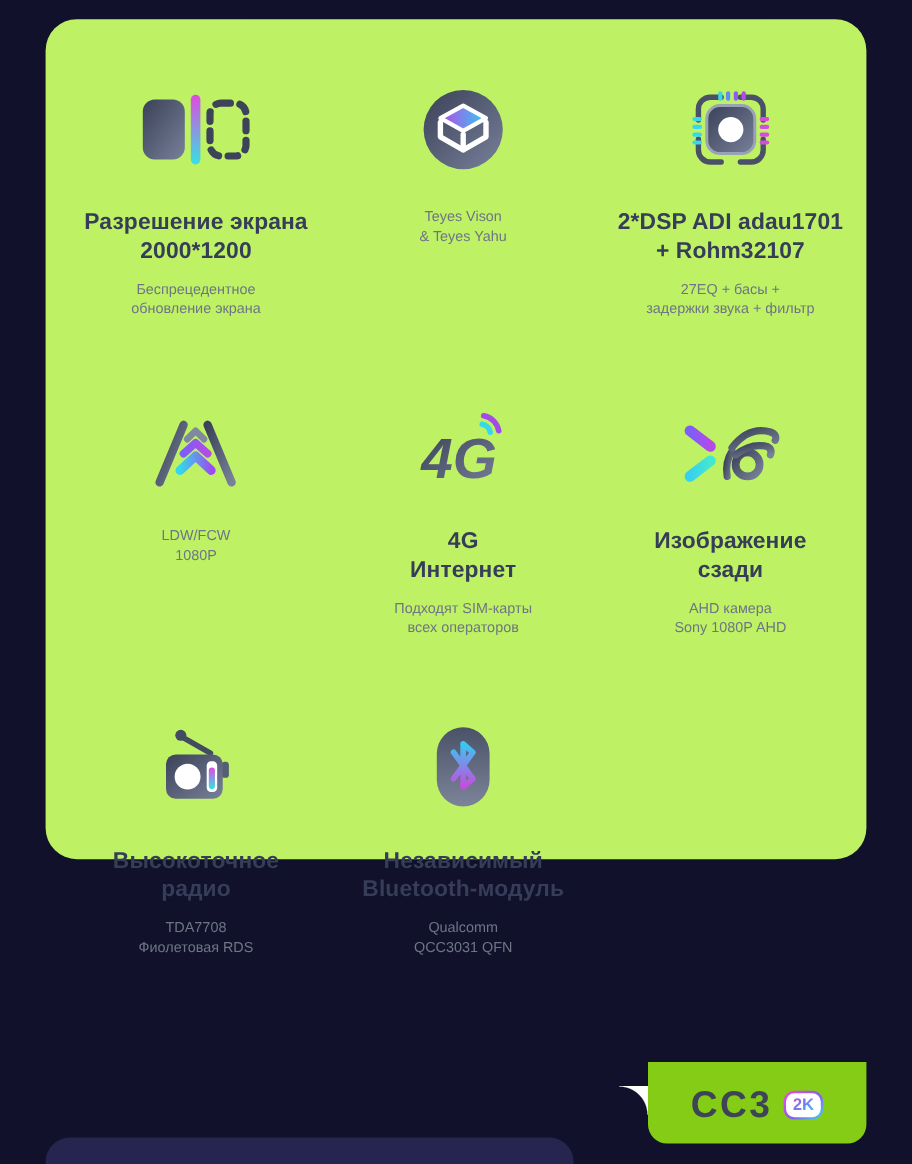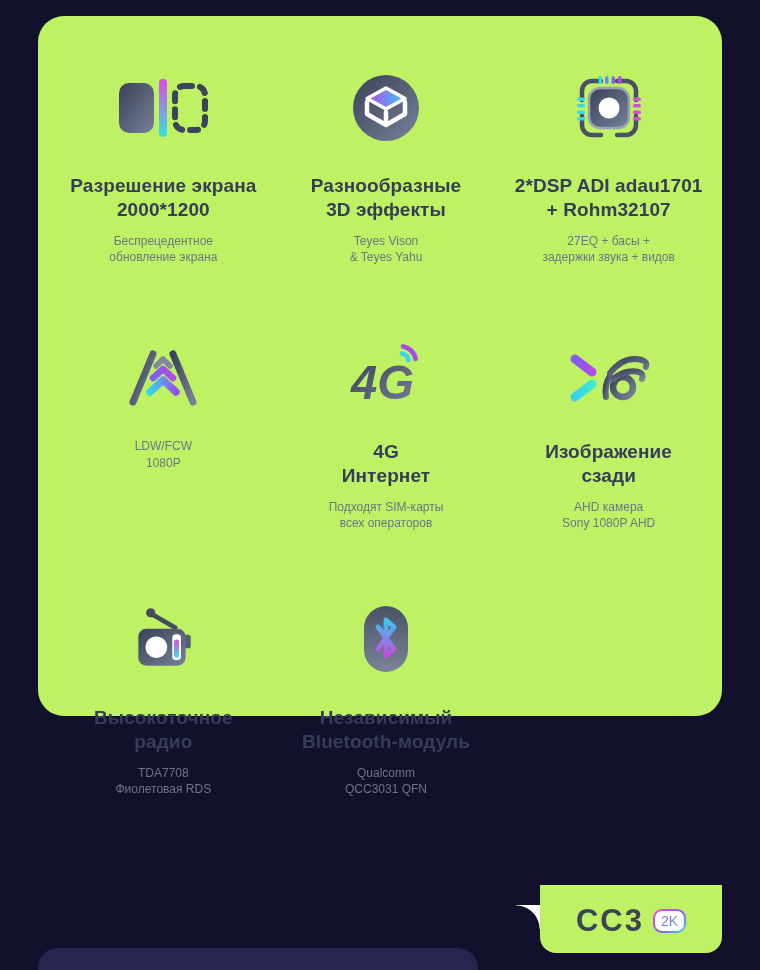--- a/index.html
+++ b/index.html
@@ -12,27 +12,27 @@
   .grid{display:grid;grid-template-columns:repeat(3,1fr);padding:38px 2px 0 14px;}
   .cell{height:266px;text-align:center;}
   .icon-box{height:108px;display:flex;align-items:center;justify-content:center;}
   .title{margin:12px 0 0;font-size:19px;font-weight:700;color:#363d58;
     line-height:1.28;white-space:pre-line;letter-spacing:.1px;}
   .desc{margin:10px 0 0;font-size:12px;font-weight:400;color:#6e7585;
     line-height:1.4;white-space:pre-line;}
   .fillet{position:absolute;left:516px;top:905px;width:24px;height:24px;
     background:radial-gradient(circle 24px at 0% 100%, rgba(0,0,0,0) 23px, #ffffff 24px);}
   .logo-tab{position:absolute;left:540px;top:885px;width:182px;height:68px;
-    background:#bef264;border-radius:0 0 16px 16px;
+    background:#84cc16;border-radius:0 0 16px 16px;
     display:flex;align-items:center;justify-content:center;gap:9px;padding-top:4px;box-sizing:border-box;}
   .logo-text{font-size:31px;font-weight:800;color:#3d4456;letter-spacing:2px;}
   .badge-outer{display:inline-block;border-radius:9px;padding:2px;
     background:linear-gradient(140deg,#f24ae0,#8b5cf6 55%,#38d8ea);}
   .badge-inner{display:block;background:#ffffff;border-radius:7px;padding:1px 6px;}
-  .badge-text{font-size:14px;font-weight:400;
+  .badge-text{font-size:14px;font-weight:700;
     background:linear-gradient(140deg,#d24ae0,#6f7cf0 50%,#2fc8e8);
     -webkit-background-clip:text;background-clip:text;color:transparent;}
   svg{display:block;}
 </style>
 </head>
 <body>
 
 <div class="stage">
 
   <svg width="0" height="0" aria-hidden="true">
@@ -92,22 +92,20 @@
       </div>
 
       <div class="cell">
         <div class="icon-box">
           <svg width="70" height="70" viewBox="0 0 70 70">
             <circle cx="35" cy="35" r="33" fill="url(#gslate)"></circle>
             <polygon points="35,15 54,25.5 35,36 16,25.5" fill="url(#gcp)" stroke="#ffffff" stroke-width="3.5" stroke-linejoin="round"></polygon>
             <path d="M16,29 V41 L35,52 L54,41 V29 M35,39 V52" fill="none" stroke="#ffffff" stroke-width="4.5" stroke-linejoin="round" stroke-linecap="round"></path>
           </svg>
         </div>
-        <h3 class="title">Разнообразные
-3D эффекты</h3>
         <p class="desc">Teyes Vison
 &amp; Teyes Yahu</p>
       </div>
 
 
       <div class="cell">
         <div class="icon-box">
           <svg width="74" height="70" viewBox="0 0 70 70">
             <path d="M8,27 v-9 a10,10 0 0 1 10,-10 h9 M43,8 h9 a10,10 0 0 1 10,10 v9
                      M62,43 v9 a10,10 0 0 1 -10,10 h-9 M27,62 h-9 a10,10 0 0 1 -10,-10 v-9" fill="none" stroke="#4a5166" stroke-width="4.5" stroke-linecap="round"></path>
@@ -123,21 +121,21 @@
             <rect x="31" y="3" width="3.5" height="8" rx="1.75" fill="#5f8df2"></rect>
             <rect x="37.5" y="3" width="3.5" height="8" rx="1.75" fill="#8b5cf6"></rect>
             <rect x="44" y="3" width="3.5" height="8" rx="1.75" fill="#b44ae8"></rect>
             <rect x="15" y="15" width="40" height="40" rx="11" fill="url(#gslate)" stroke="#9aa3b5" stroke-width="2.5"></rect>
             <circle cx="35" cy="35" r="10.5" fill="#ffffff"></circle>
           </svg>
         </div>
         <h3 class="title">2*DSP ADI adau1701
 + Rohm32107</h3>
         <p class="desc">27EQ + басы +
-задержки звука + видов</p>
+задержки звука + фильтр</p>
       </div>
 
       <div class="cell">
         <div class="icon-box">
           <svg width="76" height="66" viewBox="0 0 76 64">
             <path d="M8,60 L28,12" stroke="url(#gslate)" stroke-width="7" stroke-linecap="round" fill="none"></path>
             <path d="M68,60 L48,12" stroke="url(#gslate)" stroke-width="7" stroke-linecap="round" fill="none"></path>
             <path d="M31,24 L38,17 L45,24" stroke="#8089a0" stroke-width="5.5" stroke-linecap="round" stroke-linejoin="round" fill="none"></path>
             <path d="M28,36 L38,27 L48,36" stroke="url(#gpp)" stroke-width="6.5" stroke-linecap="round" stroke-linejoin="round" fill="none"></path>
             <path d="M25,50 L38,38 L51,50" stroke="url(#gcp2)" stroke-width="7.5" stroke-linecap="round" stroke-linejoin="round" fill="none"></path>

